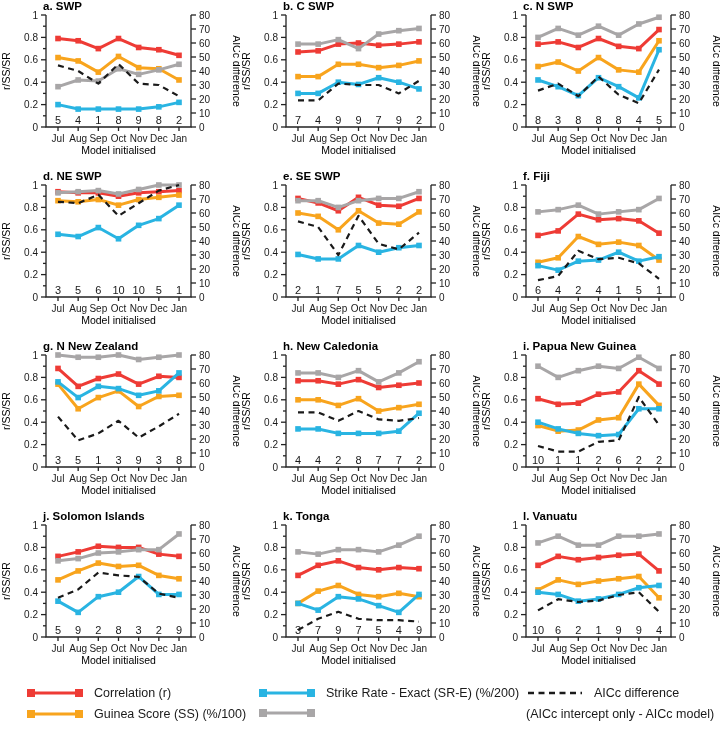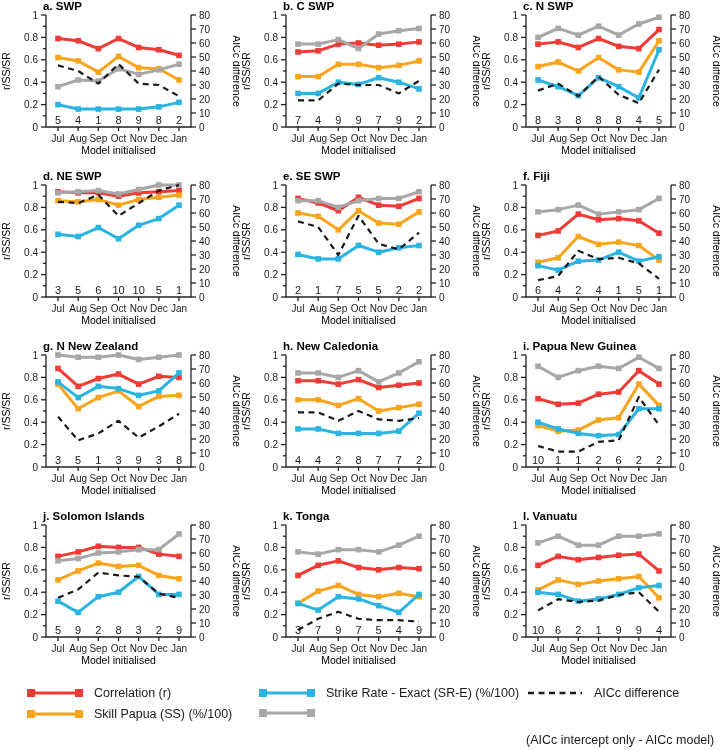--- a/index.html
+++ b/index.html
@@ -6,21 +6,21 @@
   body{width:720px;height:750px;font-family:"Liberation Sans","DejaVu Sans",sans-serif;color:#1a1a1a;overflow:hidden;}
   .charts-grid{display:grid;grid-template-columns:repeat(3,240px);grid-template-rows:repeat(4,170px);}
   .cell{width:240px;height:170px;}
   svg text{font-family:"Liberation Sans","DejaVu Sans",sans-serif;}
   .legend{height:70px;display:flex;align-items:flex-start;padding-top:6px;box-sizing:border-box;}
   .legend-col{display:flex;flex-direction:column;gap:7px;}
   .legend-col1{margin-left:26px;width:172px;}
   .legend-col2{margin-left:60px;width:232px;}
   .legend-col3{margin-left:36px;width:330px;}
   .legend-item{display:flex;align-items:center;gap:10px;font-size:12.5px;white-space:nowrap;}
-  .legend-sub{font-size:12.5px;white-space:nowrap;margin-left:0px;margin-top:26px;}
+  .legend-sub{font-size:12.5px;white-space:nowrap;margin-left:0px;}
   .legend-swatch{flex:0 0 auto;}
 </style>
 </head>
 <body>
 
 <div class="charts-grid" id="charts">
     <div class="cell"><svg width="240" height="170" viewBox="0 0 240 170">
         <g stroke="#222222" stroke-width="1.3" fill="none">
           <path d="M46 15 V127 H191 V15"></path>
           <line x1="41" y1="127" x2="46" y2="127"></line>
@@ -1375,31 +1375,31 @@
           <rect x="49" y="2" width="8" height="8" fill="#EE3B35"></rect>
         </svg>
         <span>Correlation (r)</span>
       </div>
       <div class="legend-item">
         <svg width="58" height="12" class="legend-swatch">
           <line x1="4" y1="6" x2="54" y2="6" stroke="#F8A41D" stroke-width="3.2"></line>
           <rect x="1" y="2" width="8" height="8" fill="#F8A41D"></rect>
           <rect x="49" y="2" width="8" height="8" fill="#F8A41D"></rect>
         </svg>
-        <span>Skill Papua (SS) (%/100)</span>
+        <span>Guinea Score (SS) (%/100)</span>
       </div>
     </div>
     <div class="legend-col legend-col2">
       <div class="legend-item">
         <svg width="58" height="12" class="legend-swatch">
           <line x1="4" y1="6" x2="54" y2="6" stroke="#29B4E2" stroke-width="3.2"></line>
           <rect x="1" y="2" width="8" height="8" fill="#29B4E2"></rect>
           <rect x="49" y="2" width="8" height="8" fill="#29B4E2"></rect>
         </svg>
-        <span>Strike Rate - Exact (SR-E) (%/100)</span>
+        <span>Strike Rate - Exact (SR-E) (%/200)</span>
       </div>
       <div class="legend-item">
         <svg width="58" height="12" class="legend-swatch">
           <line x1="4" y1="6" x2="54" y2="6" stroke="#A8A6A7" stroke-width="3.2"></line>
           <rect x="1" y="2" width="8" height="8" fill="#A8A6A7"></rect>
           <rect x="49" y="2" width="8" height="8" fill="#A8A6A7"></rect>
         </svg>
       </div>
     </div>
     <div class="legend-col legend-col3">

